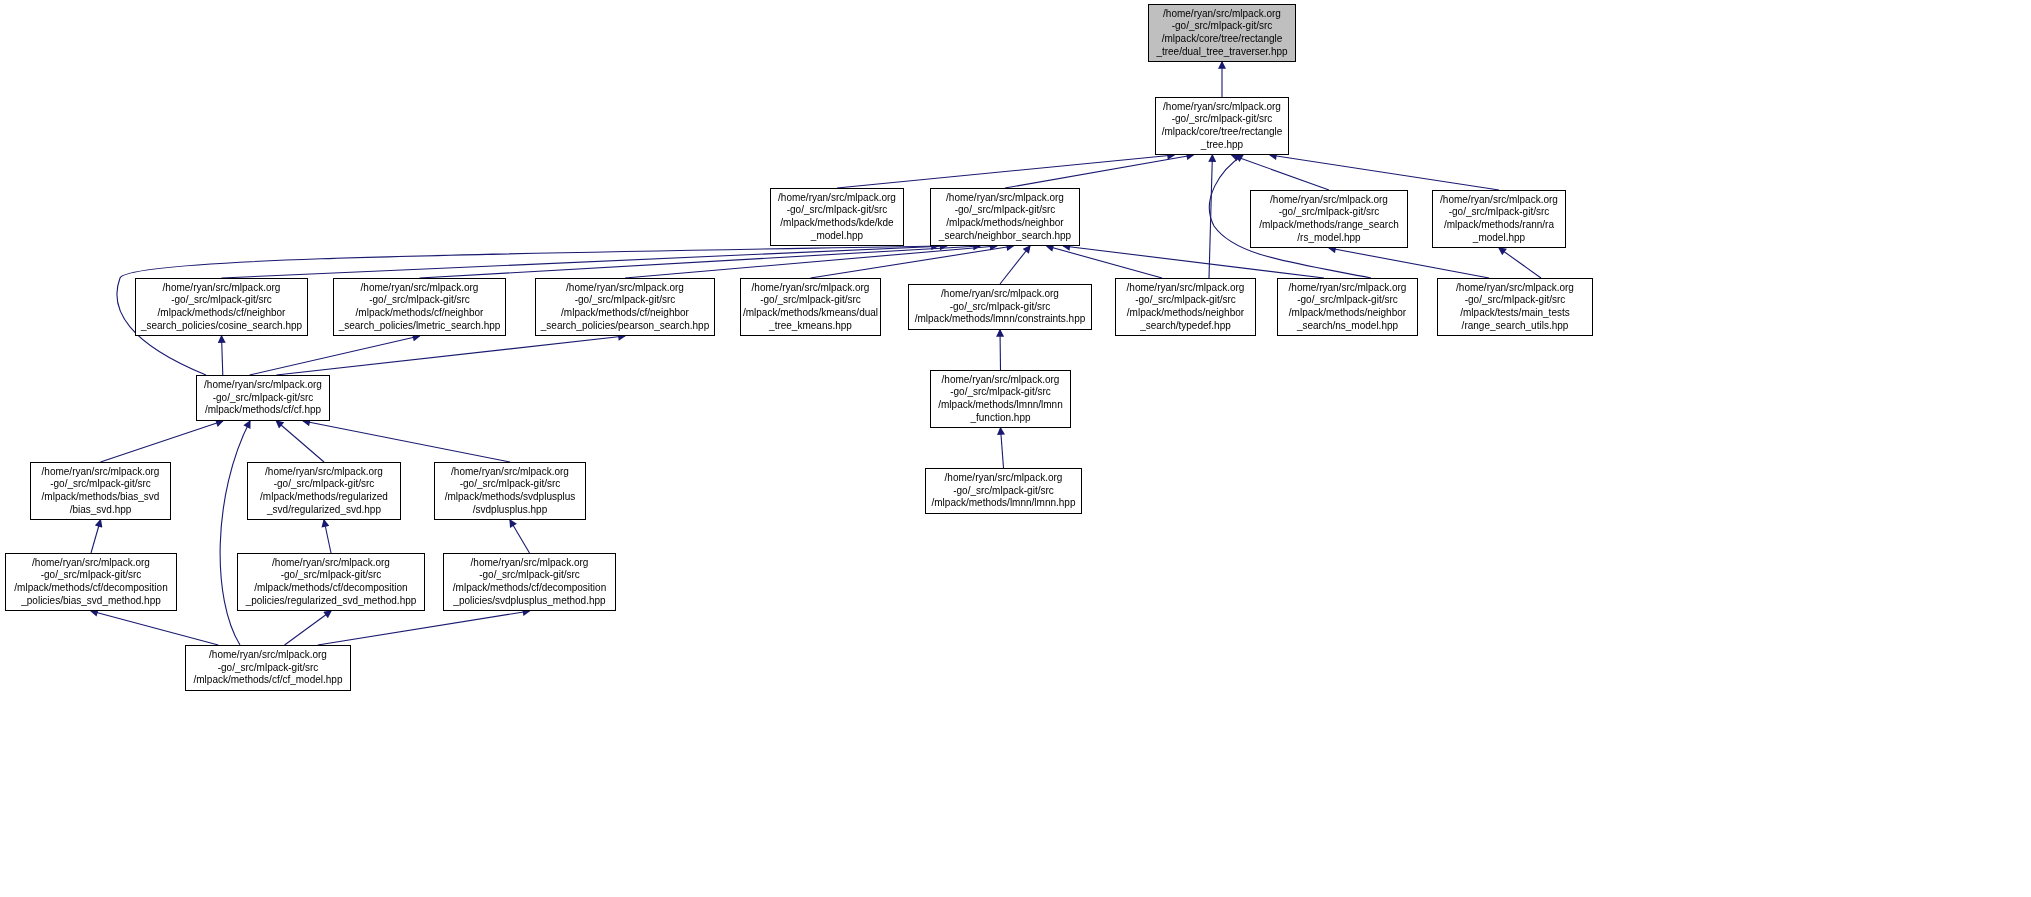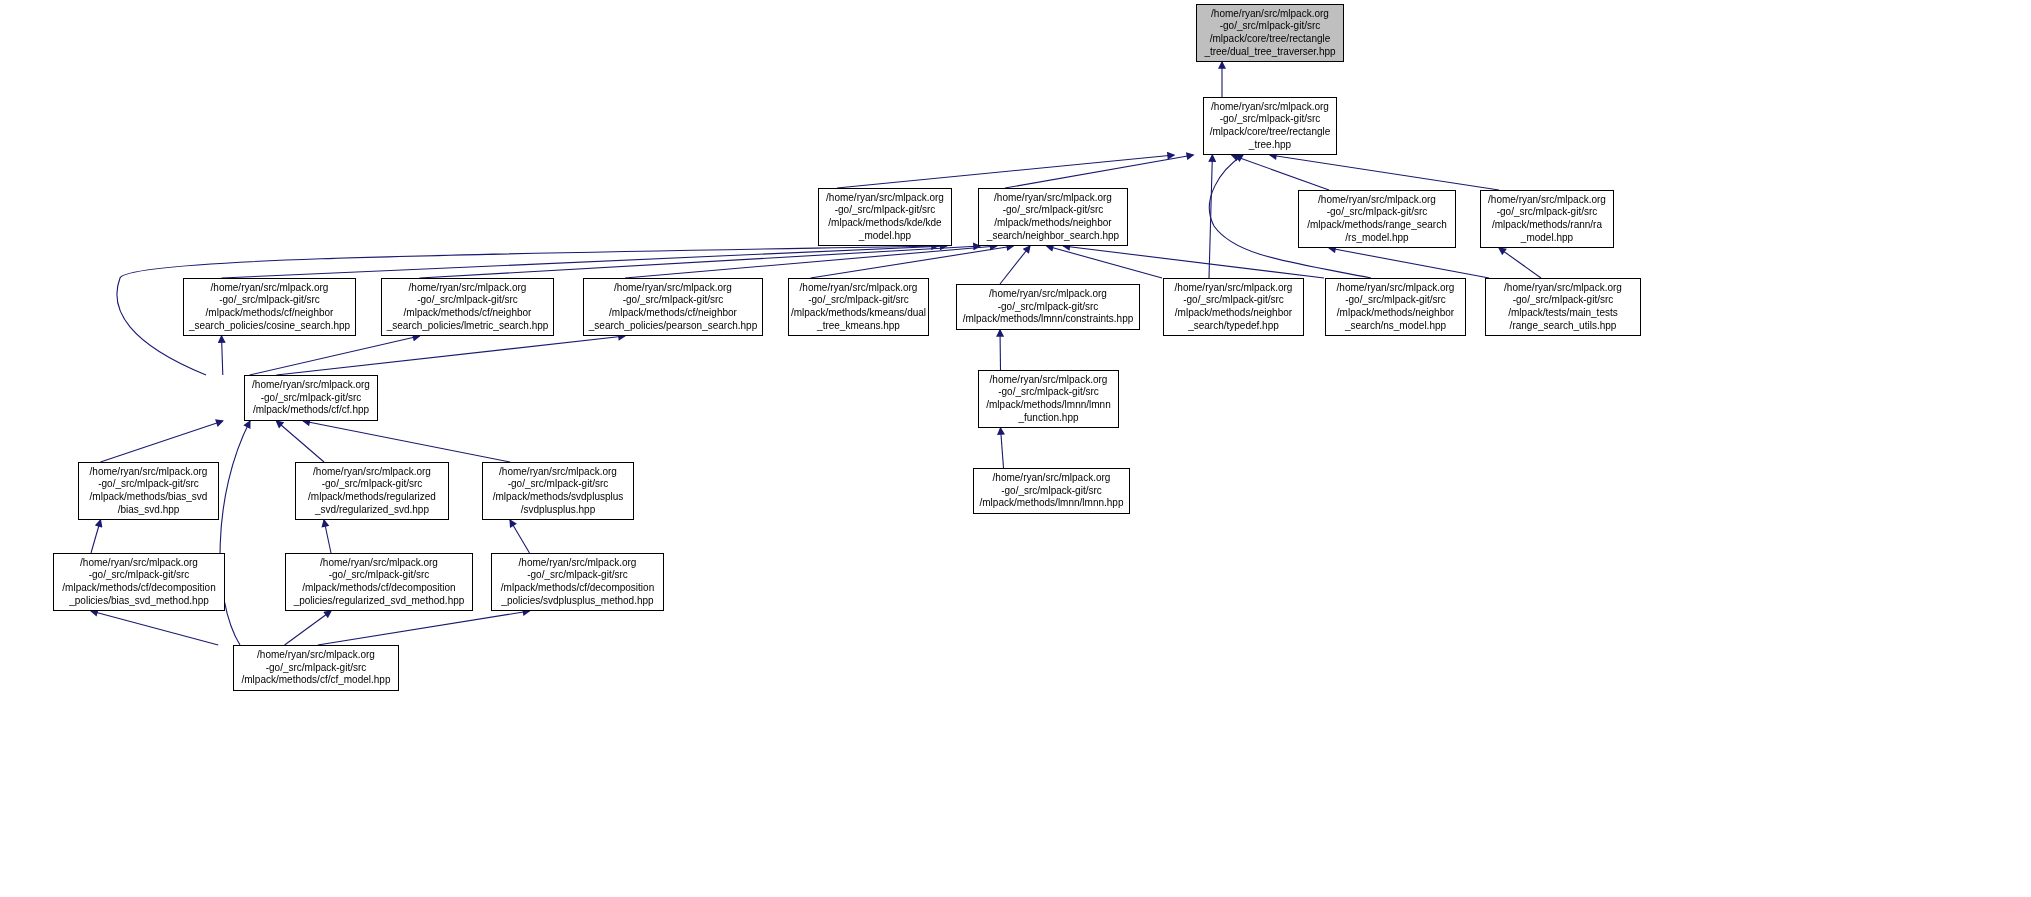--- a/index.html
+++ b/index.html
@@ -32,21 +32,20 @@
     color: var(--text-color, #000000);
     font-size: 10px;
     line-height: 12.6px;
     text-align: center;
     white-space: pre-line;
     display: flex;
     align-items: center;
     justify-content: center;
     padding: 1px 2px;
     cursor: pointer;
-    margin-left: 48px;
   }
   .node.highlight { background: var(--highlight-fill, #bfbfbf); }
 </style>
 </head>
 <body>
 
 <div id="stage" style="background: rgb(255, 255, 255);">
   <svg id="edges" xmlns="http://www.w3.org/2000/svg" width="2031" height="897" viewBox="0 0 2031 897">
     <defs>
       <marker id="arrow" viewBox="0 0 10 10" refX="8.5" refY="5" markerWidth="9" markerHeight="8" markerUnits="userSpaceOnUse" orient="auto">

